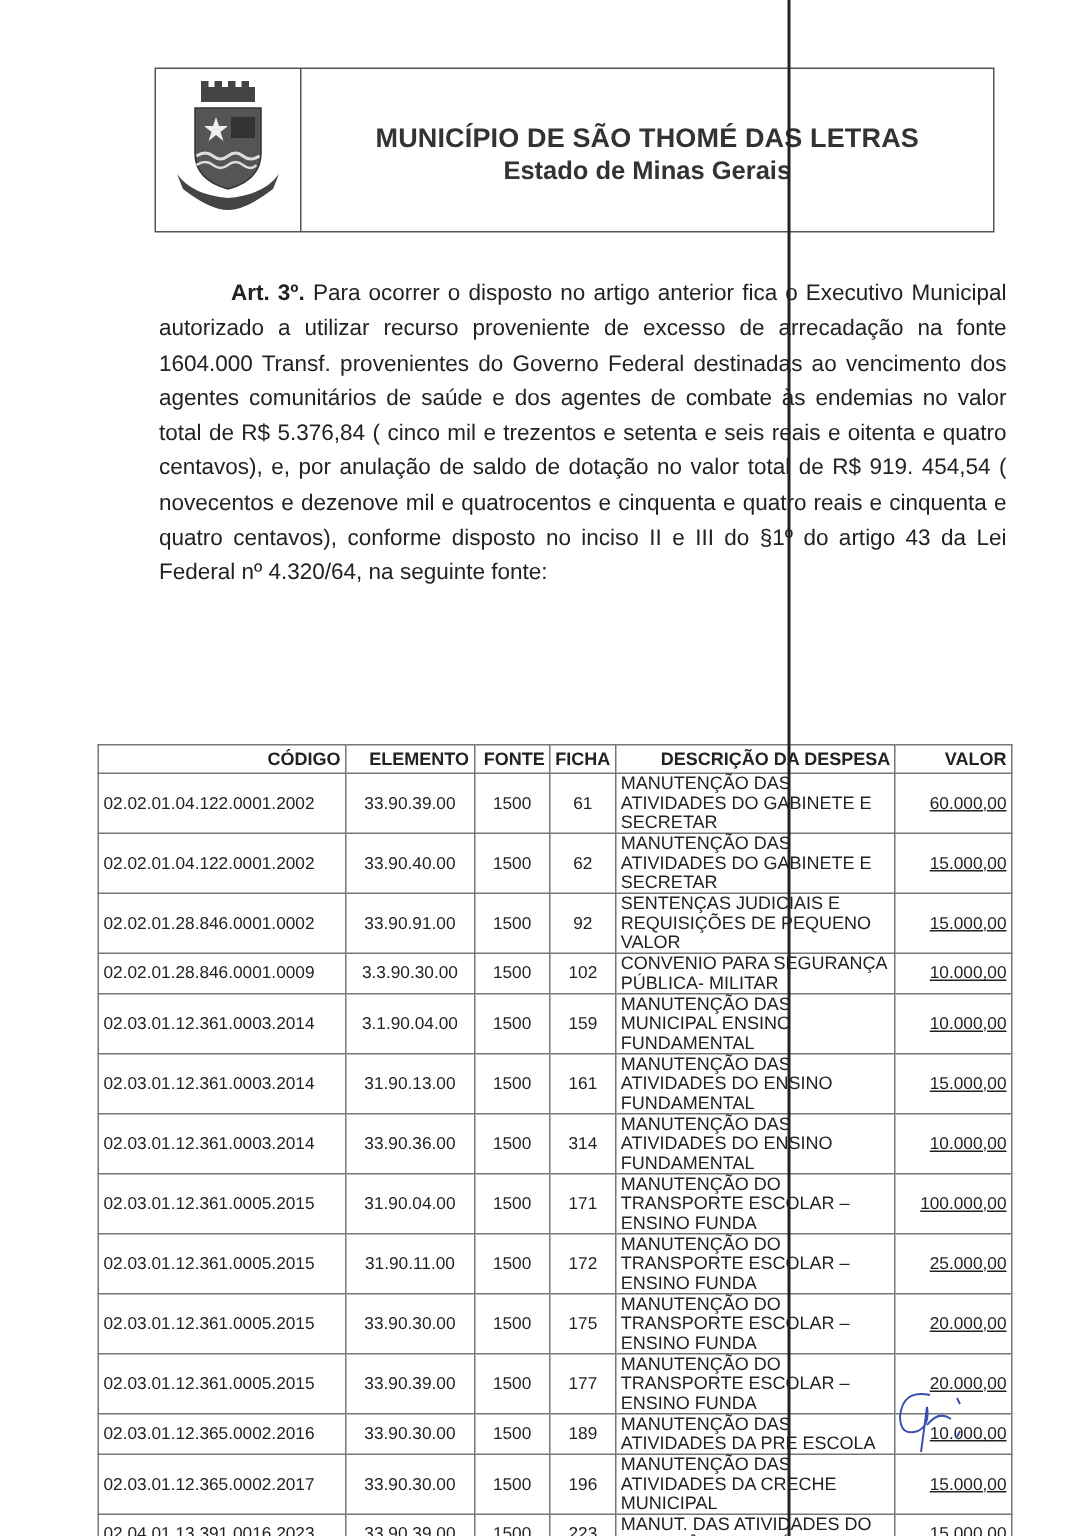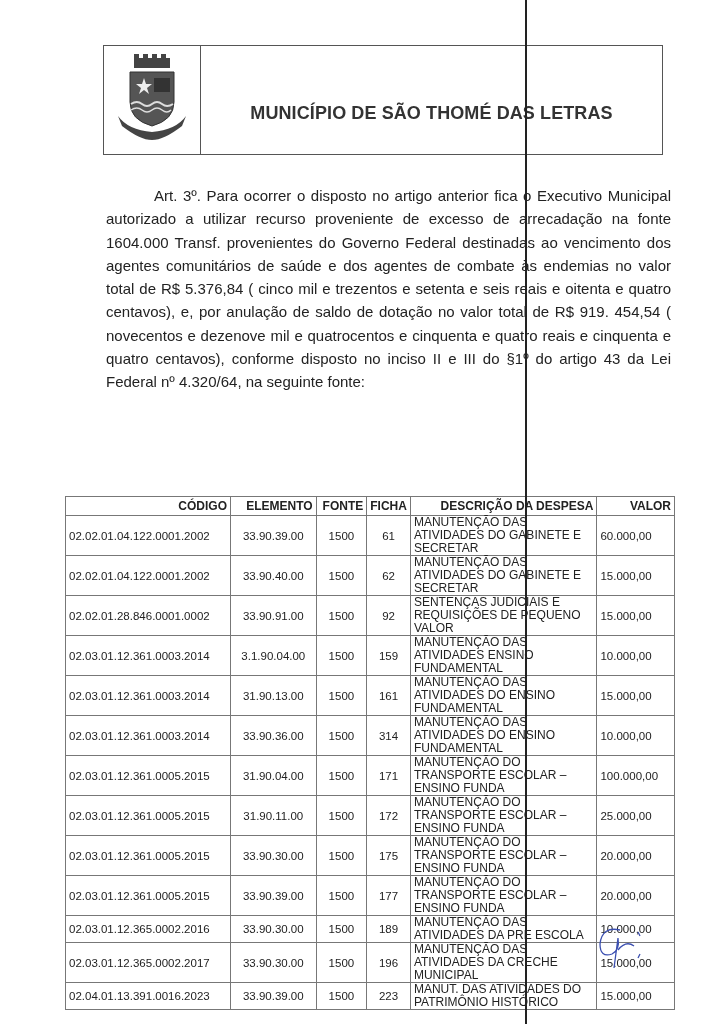--- a/index.html
+++ b/index.html
@@ -15,50 +15,50 @@
     .logo-cell {
       position: absolute; left: 0; top: 0; width: 96px; height: 108px;
       border-right: 1px solid #555;
     }
     .title-cell {
       position: absolute; left: 97px; top: 0; right: 0; height: 108px;
       text-align: center;
     }
     .title1 {
       position: absolute; left: 0; right: 0; top: 36px;
-      font-size: 18px; font-weight: bold; color: #333; letter-spacing: 0.1px; margin-top: 21px;
+      font-size: 18px; font-weight: bold; color: #333; letter-spacing: 0.1px;
     }
     .title2 {
       position: absolute; left: 0; right: 0; top: 58px;
       font-size: 17px; font-weight: bold; color: #333;
     }
     .scan-line {
       position: absolute; left: 525px; top: 0; width: 2px; height: 1024px; background: #222;
     }
     .body-text {
       position: absolute; left: 106px; top: 184px; width: 565px;
       font-size: 15px; line-height: 23.3px; text-align: justify; color: #222;
     }
     .body-text p { margin: 0; text-indent: 48px; text-align-last: left; }
-    .body-text b { font-weight: normal; }
+    .body-text b { font-weight: bold; }
     table.budget {
       position: absolute; left: 65px; top: 496px; width: 610px;
       border-collapse: collapse; font-size: 11.5px; color: #222;
     }
     table.budget th, table.budget td {
       border: 1px solid #777; padding: 0 3px; vertical-align: middle;
     }
     table.budget th { font-weight: bold; font-size: 12px; height: 18px; text-align: right; }
     table.budget td { height: 26px; }
     td.c-codigo { width: 160px; text-align: left; }
     td.c-elem { width: 80px; text-align: center; margin-left: 44px; }
     td.c-fonte { width: 44px; text-align: center; }
     td.c-ficha { width: 36px; text-align: center; }
     td.c-desc { width: 190px; text-align: left; font-size: 12px; line-height: 13px; }
-    td.c-valor { width: 72px; text-align: left; }
+    td.c-valor { width: 72px; text-align: right; text-decoration: underline; }
     tr.tall td { height: 38px; }
     .signature { position: absolute; left: 590px; top: 920px; width: 60px; height: 60px; }
   </style>
 </head>
 <body>
 
 <div class="header-box">
   <div class="logo-cell">
     <svg width="96" height="108" viewBox="0 0 96 108">
       <g fill="#444">
@@ -71,20 +71,21 @@
       <path d="M26 26 H70 V56 Q70 74 48 80 Q26 74 26 56 Z" fill="#555" stroke="#333" stroke-width="1"></path>
       <polygon points="40,32 42,38 48,38 43,42 45,48 40,44 35,48 37,42 32,38 38,38" fill="#eee"></polygon>
       <rect x="50" y="32" width="16" height="14" fill="#333"></rect>
       <path d="M27 58 Q33 54 38 58 T48 58 T58 58 T69 58" stroke="#ddd" stroke-width="2" fill="none"></path>
       <path d="M27 64 Q33 60 38 64 T48 64 T58 64 T67 64" stroke="#ddd" stroke-width="1.5" fill="none"></path>
       <path d="M14 70 Q24 84 48 86 Q72 84 82 70 L78 80 Q60 94 48 94 Q36 94 18 80 Z" fill="#444"></path>
     </svg>
   </div>
   <div class="title-cell">
     <div class="title1">MUNICÍPIO DE SÃO THOMÉ DAS LETRAS</div>
+    <div class="title2">Estado de Minas Gerais</div>
   </div>
 </div>
 
 <div class="body-text">
   <p><b>Art. 3º.</b> <span>Para ocorrer o disposto no artigo anterior fica o Executivo Municipal autorizado a utilizar recurso proveniente de excesso de arrecadação na fonte 1604.000 Transf.  provenientes do Governo Federal destinadas ao vencimento dos agentes comunitários de saúde e dos agentes de combate às endemias no valor total de R$ 5.376,84 ( cinco mil e trezentos e setenta e seis reais e oitenta e quatro centavos), e, por anulação de saldo de dotação no valor total de R$ 919. 454,54 ( novecentos e dezenove mil e quatrocentos e cinquenta e quatro reais e cinquenta e quatro centavos), conforme disposto no inciso II e III do §1º do artigo 43 da Lei Federal nº 4.320/64, na seguinte fonte:</span></p>
 </div>
 
 <table class="budget">
   <thead>
     <tr>
@@ -115,25 +116,33 @@
       </tr>
       <tr class="tall">
         <td class="c-codigo">02.02.01.28.846.0001.0002</td>
         <td class="c-elem">33.90.91.00</td>
         <td class="c-fonte">1500</td>
         <td class="c-ficha">92</td>
         <td class="c-desc">SENTENÇAS JUDICIAIS E REQUISIÇÕES DE PEQUENO VALOR</td>
         <td class="c-valor">15.000,00</td>
       </tr>
       <tr>
+        <td class="c-codigo">02.02.01.28.846.0001.0009</td>
+        <td class="c-elem">3.3.90.30.00</td>
+        <td class="c-fonte">1500</td>
+        <td class="c-ficha">102</td>
+        <td class="c-desc">CONVENIO PARA SEGURANÇA PÚBLICA- MILITAR</td>
+        <td class="c-valor">10.000,00</td>
+      </tr>
+      <tr>
         <td class="c-codigo">02.03.01.12.361.0003.2014</td>
         <td class="c-elem">3.1.90.04.00</td>
         <td class="c-fonte">1500</td>
         <td class="c-ficha">159</td>
-        <td class="c-desc">MANUTENÇÃO DAS ATIVIDADES ENSINO FUNDAMENTAL</td>
+        <td class="c-desc">MANUTENÇÃO DAS MUNICIPAL ENSINO FUNDAMENTAL</td>
         <td class="c-valor">10.000,00</td>
       </tr>
       <tr>
         <td class="c-codigo">02.03.01.12.361.0003.2014</td>
         <td class="c-elem">31.90.13.00</td>
         <td class="c-fonte">1500</td>
         <td class="c-ficha">161</td>
         <td class="c-desc">MANUTENÇÃO DAS ATIVIDADES DO ENSINO FUNDAMENTAL</td>
         <td class="c-valor">15.000,00</td>
       </tr>

